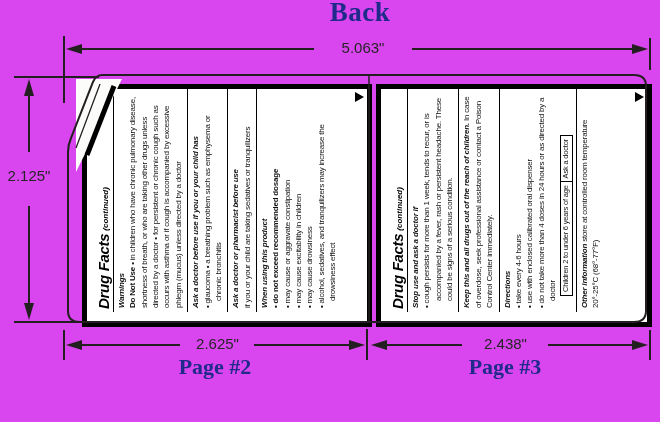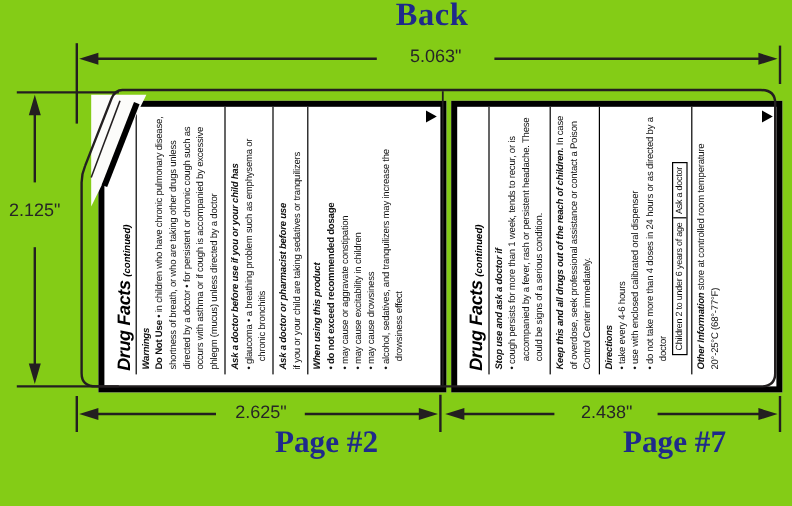--- a/index.html
+++ b/index.html
@@ -1,22 +1,22 @@
 <!DOCTYPE html>
 <html><head>
 <meta charset="utf-8">
 <style>
   html,body{margin:0;padding:0;background:#ffffff;}
-  .canvas{position:relative;width:660px;height:422px;background:#84cc16;overflow:hidden;
+  .canvas{position:relative;width:660px;height:422px;background:#d946ef;overflow:hidden;
           font-family:"Liberation Sans",sans-serif;}
   
   .navy{color:#1f2a8a;font-family:"Liberation Serif",serif;font-weight:bold;}
   .lbl{position:absolute;text-align:center;white-space:nowrap;z-index:3;}
   .back-title{font-size:27px;letter-spacing:.5px;}
-  .page-label{font-size:26px;text-align:right;}
+  .page-label{font-size:22px;}
   .dim-text{font-size:15px;color:#262626;font-family:"Liberation Sans",sans-serif;}
   
   .panel{position:absolute;border:5px solid #000;background:#fff;z-index:1;overflow:hidden;}
   .rot{transform:rotate(-90deg) translateX(-100%);transform-origin:0 0;display:flex;
        flex-direction:column;}
   .df-title{height:25px;border-bottom:1.5px solid #000;display:flex;align-items:flex-end;
             padding:0 0 1px 3px;flex:none;}
   .dft{font-size:15px;font-weight:bold;font-style:italic;letter-spacing:-.3px;}
   .dfc{font-size:8px;font-weight:bold;font-style:italic;margin-left:3px;padding-bottom:2px;}
   .sec{padding:2px 4px 3px 4px;border-bottom:1px solid #000;font-size:8px;line-height:1.42;
@@ -146,14 +146,14 @@
       <polygon points="648,345 632,340 632,350" fill="#231f20" stroke="none"></polygon>
     </g>
   </svg>
 
   <div class="lbl dim-text" style="left:318px;top:39px;width:90px;">5.063"</div>
   <div class="lbl dim-text" style="left:0px;top:167px;width:58px;">2.125"</div>
   <div class="lbl dim-text" style="left:180px;top:335px;width:75px;">2.625"</div>
   <div class="lbl dim-text" style="left:468px;top:335px;width:75px;">2.438"</div>
 
   <div class="lbl navy page-label" style="left:115px;top:354px;width:200px;">Page #2</div>
-  <div class="lbl navy page-label" style="left:405px;top:354px;width:200px;">Page #7</div>
+  <div class="lbl navy page-label" style="left:405px;top:354px;width:200px;">Page #3</div>
 </div>
 
 </body></html>

